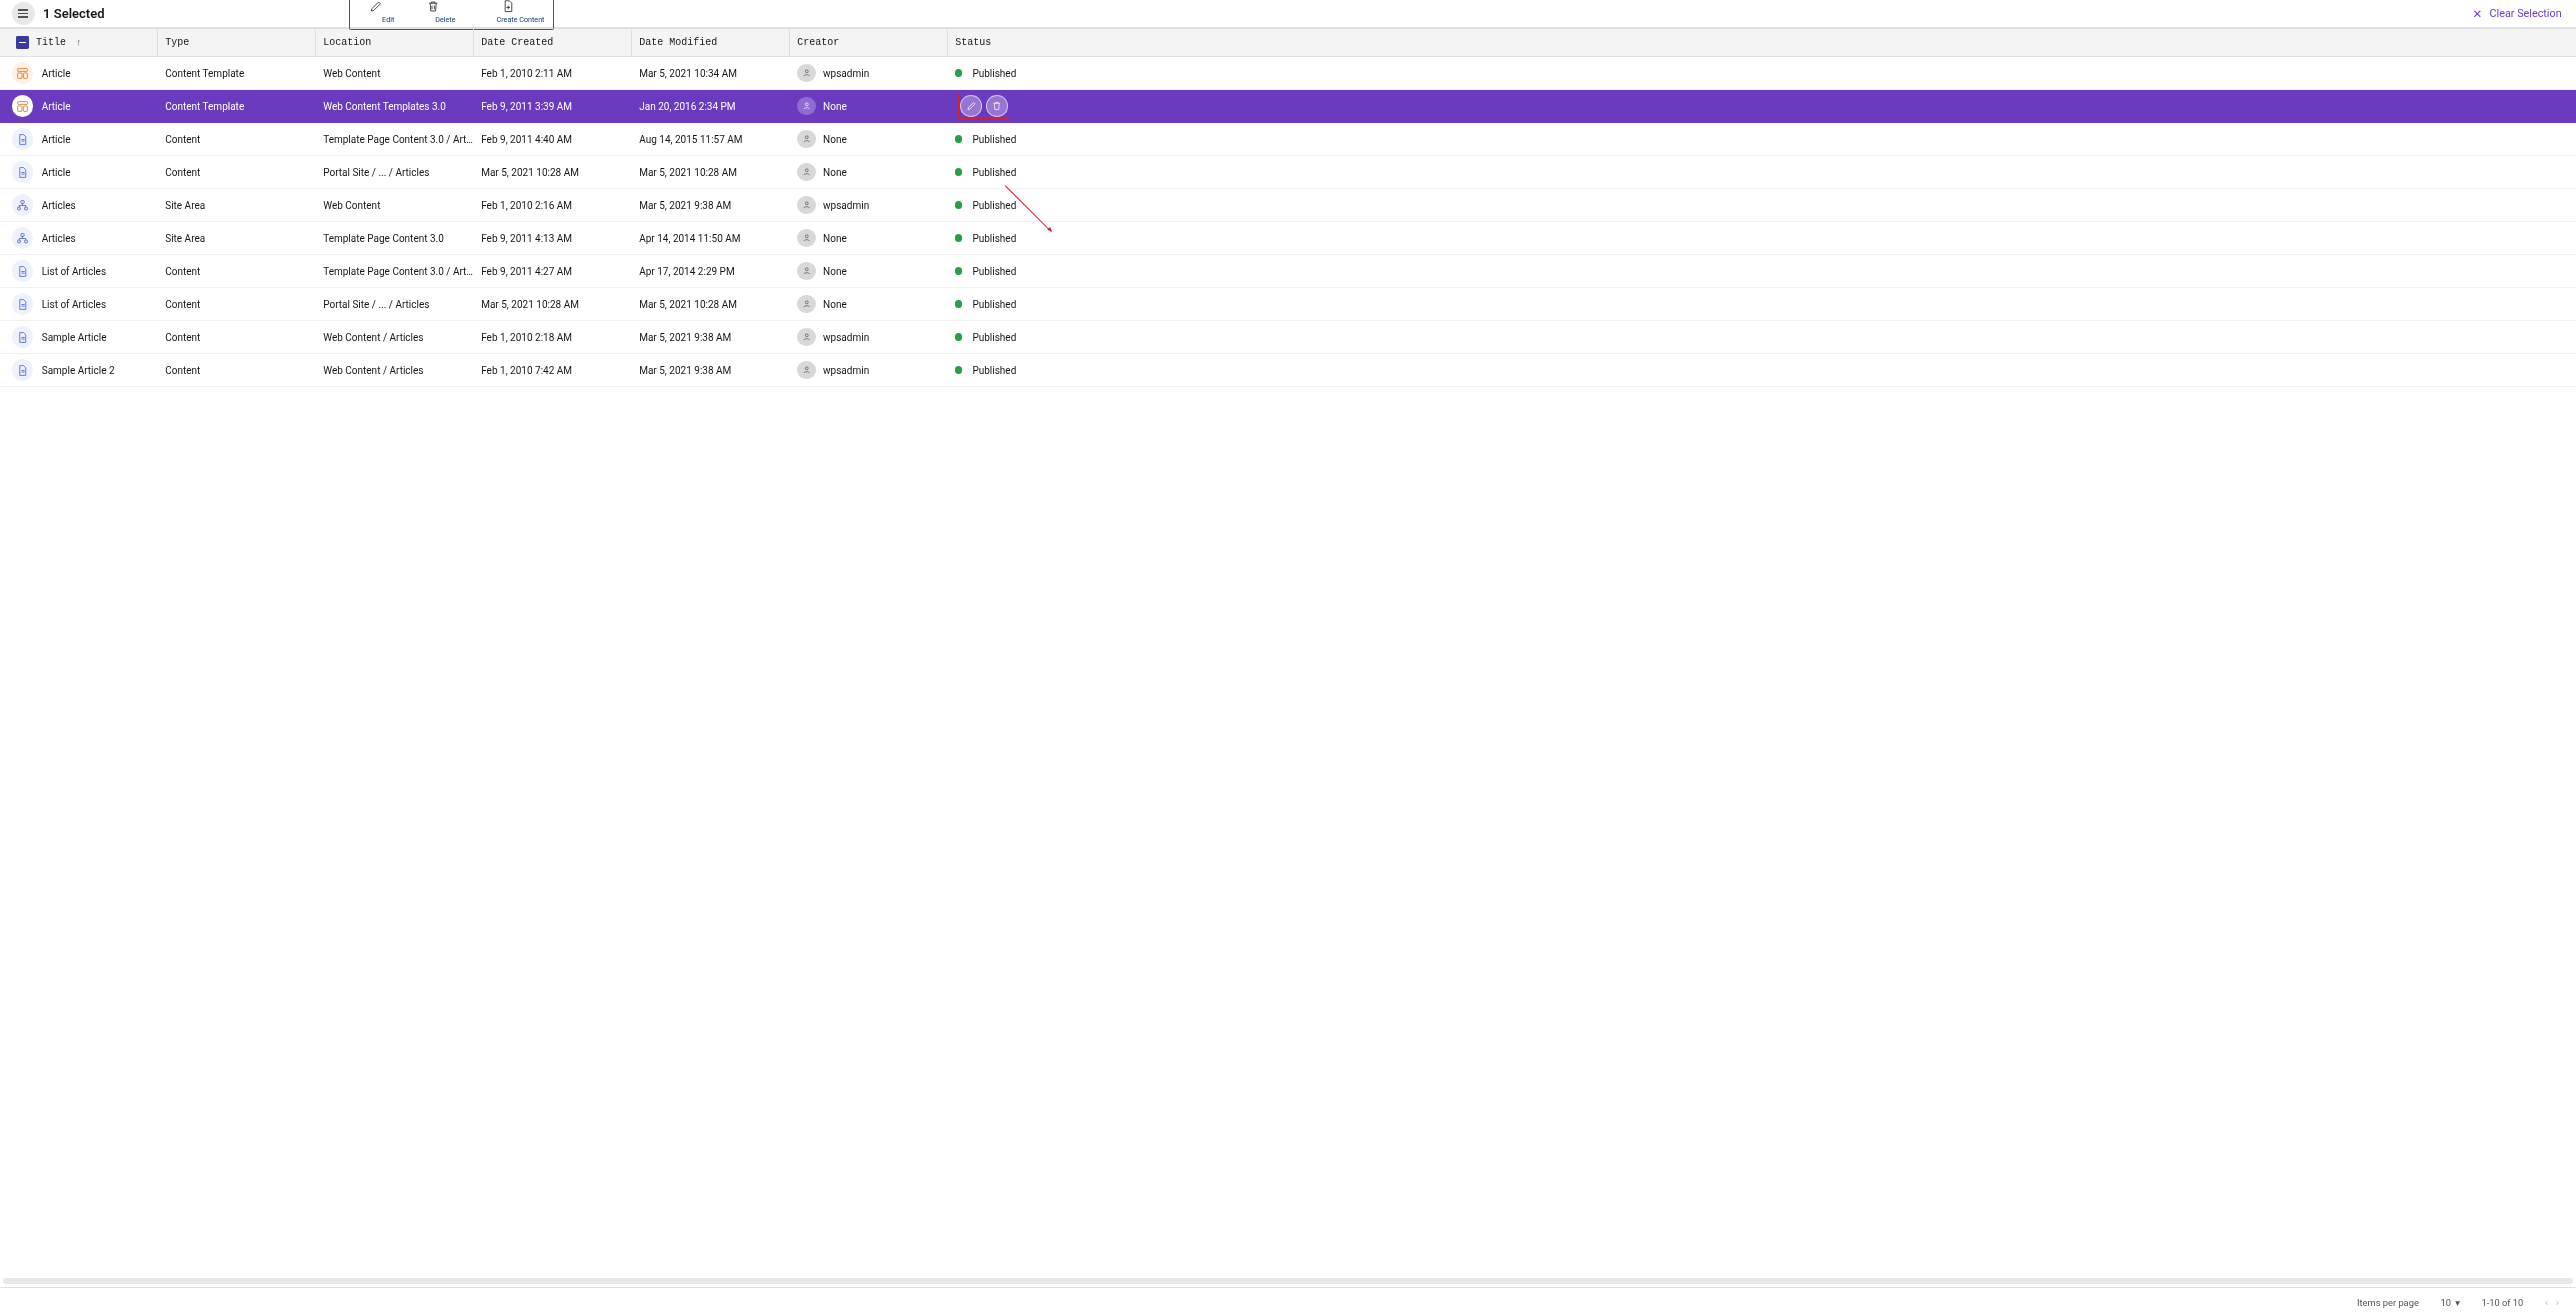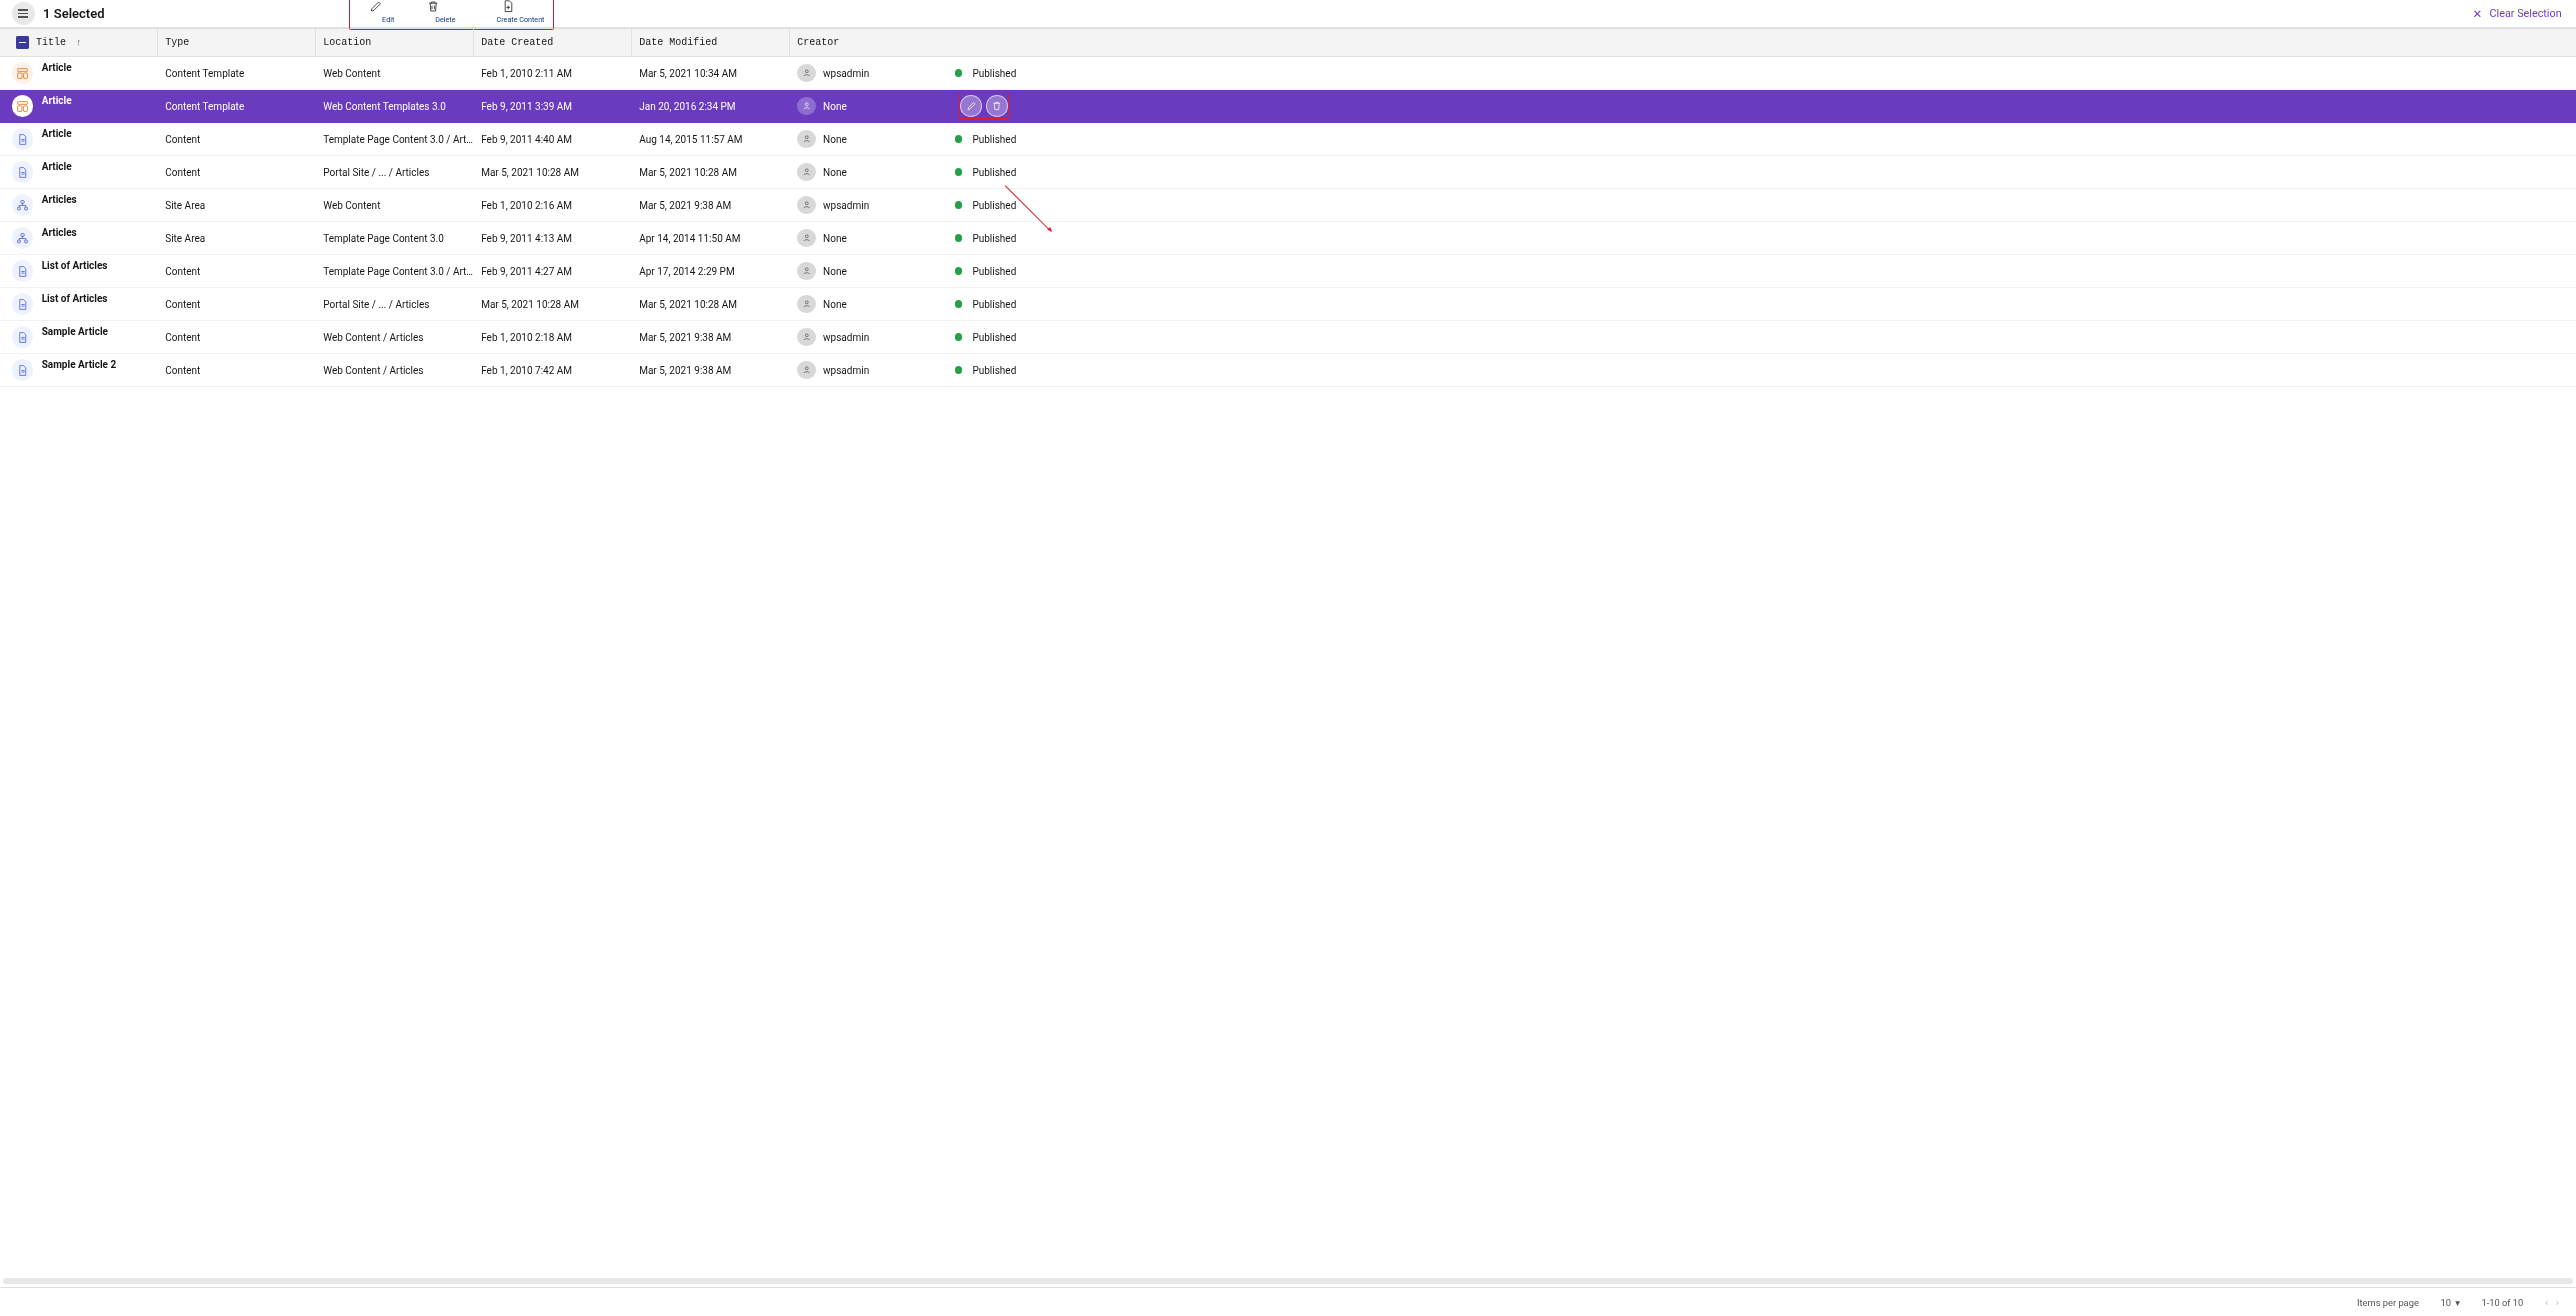--- a/index.html
+++ b/index.html
@@ -21,21 +21,21 @@
   .th:last-child { border-right: none; }
   .th-title { display: flex; align-items: center; gap: 7.2px; }
   .check-indeterminate { width: 13px; height: 13px; background: #3a3a9e; border-radius: 1.4px; display: flex; align-items: center; justify-content: center; margin-left: 8.6px; }
   .check-indeterminate span { display: block; width: 7.2px; height: 1.4px; background: #fff; }
   .sort-arrow { font-size: 9.3px; color: #525252; margin-left: 2.9px; }
   .rows { display: flex; flex-direction: column; }
   .row { display: grid; grid-template-columns: 158px 158px 158px 158px 158px 158px 1fr; height: 33px; align-items: center; border-bottom: 0.7px solid #f1f1f1; }
   .row.selected { background: #6a3bbf; color: #fff; border-bottom: 0.7px solid #6a3bbf; }
   .cell { padding-left: 7.2px; font-size: 10px; white-space: nowrap; overflow: hidden; text-overflow: ellipsis; }
   .row.selected .cell { color: #fff; }
-  .title-cell { display: flex; gap: 8.6px; padding-left: 11.5px; font-weight: bold; }
+  .title-cell { display: flex; align-items: center; gap: 8.6px; padding-left: 11.5px; }
   .item-icon { width: 21.6px; height: 21.6px; border-radius: 50%; display: flex; align-items: center; justify-content: center; background: #eef2ff; flex-shrink: 0; }
   .row .item-icon.orange { background: #fff1e6; }
   .row.selected .item-icon { background: #fff; }
   .item-icon svg { width: 13px; height: 13px; }
   .creator-cell { display: flex; align-items: center; gap: 7.2px; }
   .avatar { width: 18.7px; height: 18.7px; border-radius: 50%; background: #d8d8d8; display: flex; align-items: center; justify-content: center; flex-shrink: 0; }
   .row.selected .avatar { background: rgba(255,255,255,0.25); }
   .avatar svg { width: 11.5px; height: 11.5px; stroke: #525252; fill: none; stroke-width: 1.5; }
   .row.selected .avatar svg { stroke: #fff; }
   .status-cell { display: flex; align-items: center; gap: 10px; }
@@ -128,20 +128,23 @@
     </div>
   <div class="th">
       <span>Date Created</span>
     </div>
   <div class="th">
       <span>Date Modified</span>
     </div>
   <div class="th">
       <span>Creator</span>
     </div>
+  <div class="th">
+      <span>Status</span>
+    </div>
 </div>
 
 <div class="table-wrapper">
 <div class="rows" id="rows">
       <div class="row">
         <div class="cell title-cell">
           <div class="item-icon orange">
             <svg viewBox="0 0 24 24">
               <use href="#ico-template"></use>
             </svg>

